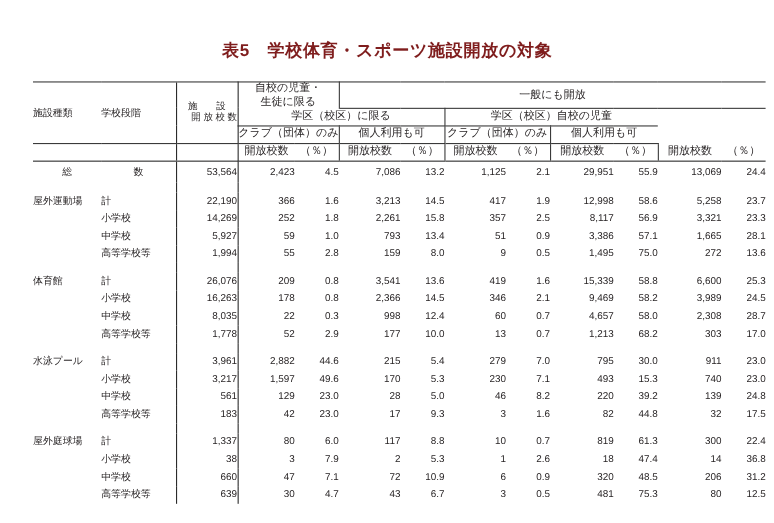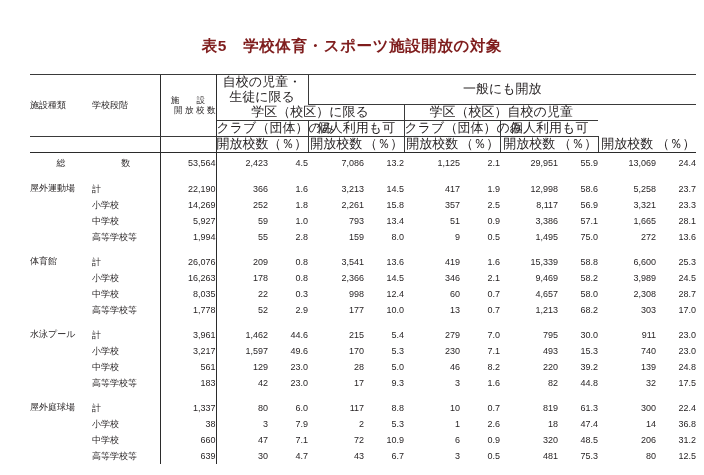--- a/index.html
+++ b/index.html
@@ -63,21 +63,21 @@
   .rt { border-top: 1px solid #3a3a3a; }
   .rb { border-bottom: 1px solid #3a3a3a; }
   .rbt { border-bottom: 1.6px solid #2b2b2b; }
   .rl { border-left: 1px solid #3a3a3a; }
   .rr { border-right: 1px solid #3a3a3a; }
   .rl-thick { border-left: 1.6px solid #2b2b2b; }
   .rr-thick { border-right: 1.6px solid #2b2b2b; }
 
   .hcell {
     text-align: center;
-    font-size: 13px;
+    font-size: 10px;
     height: 15px;
     white-space: nowrap;
   }
   .hcell.tall { height: 17px; }
   .hstub {
     font-size: 9px;
     white-space: nowrap;
   }
 
   .sidehdr {
@@ -420,21 +420,21 @@
           <tr class="gaprow">
             <td></td>
             <td></td>
             <td class="rl-thick rr-thick"></td>
             <td colspan="10"></td>
           </tr>
           <tr class="drow">
             <td class="sidehdr" rowspan="4" style="vertical-align:top;padding-top:2px">水泳プール</td>
             <td class="lvl">計</td>
             <td class="num rl-thick rr-thick">3,961</td>
-            <td class="num">1,462</td>
+            <td class="num">2,882</td>
             <td class="pct">44.6</td>
             <td class="num rl-none">215</td>
             <td class="pct">5.4</td>
             <td class="num rl-none">279</td>
             <td class="pct">7.0</td>
             <td class="num rl-none">795</td>
             <td class="pct">30.0</td>
             <td class="num rl-none">911</td>
             <td class="pct">23.0</td>
           </tr>

